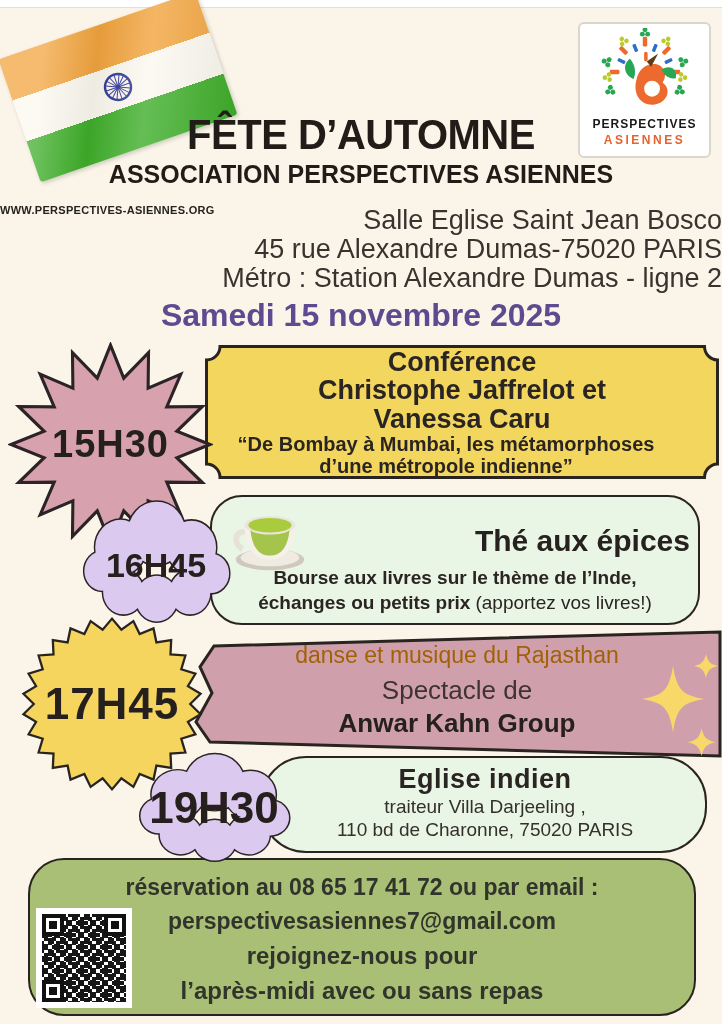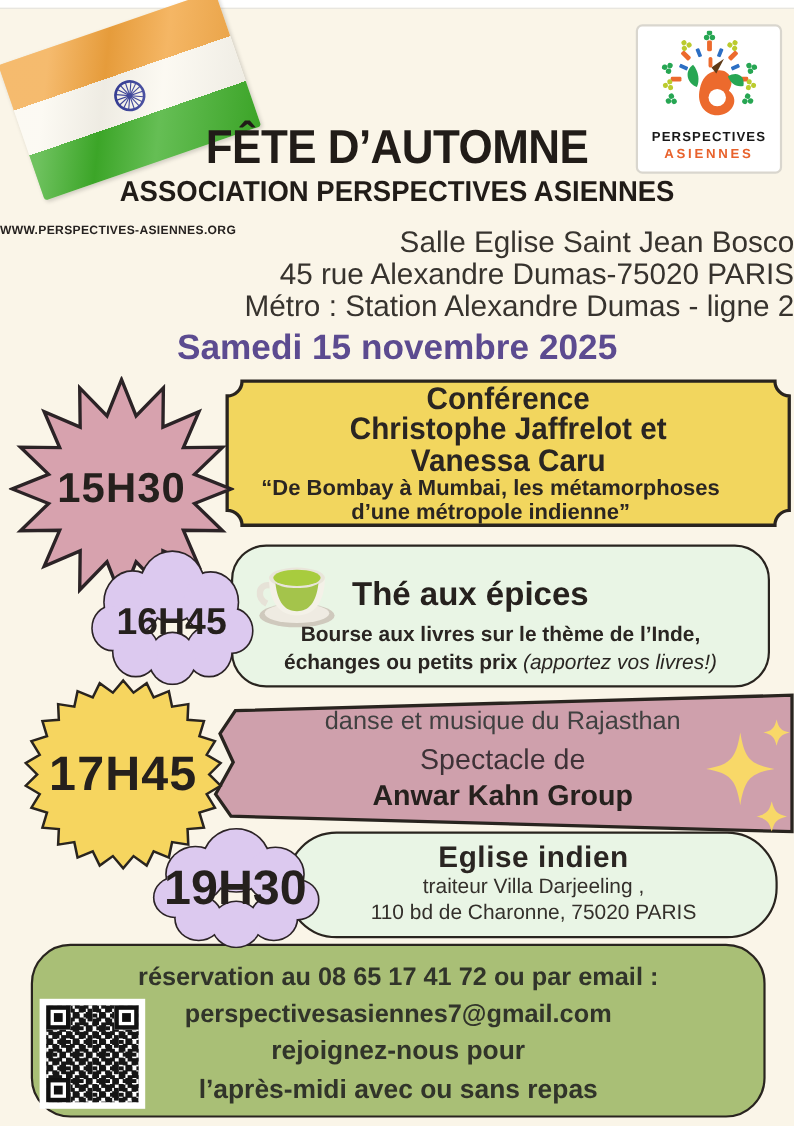--- a/index.html
+++ b/index.html
@@ -55,31 +55,31 @@
   .ticket-content { left:204px; top:348px; width:516px; height:132px; }
   .tl { font-size:27px; font-weight:800; line-height:1.05; transform:scaleY(1.05); }
   .quote { font-size:20px; font-weight:800; line-height:1.1; width:580px; margin-left:-32px; }
 
   
   .mint { position:absolute; background:#E9F5E5; border:2.5px solid #29241F; z-index:1; }
   .mint1 { left:210px; top:495px; width:490px; height:130px; border-radius:32px; }
   .b16 { left:80px; top:497px; width:152px; height:126px; }
   .l16 { left:80px; top:497px; width:152px; height:126px; font-size:34px; padding-top:10px; }
   .teacup { position:absolute; left:224px; top:498px; width:88px; height:80px; z-index:6; }
-  .tea-title { position:absolute; left:320px; top:524px; width:370px; text-align:left;
+  .tea-title { position:absolute; left:320px; top:524px; width:370px; text-align:right;
                font-size:30px; font-weight:900; color:#26211E; z-index:6; }
   .tea-details { left:210px; top:566px; width:490px; height:54px; justify-content:flex-start; font-size:19px; line-height:1.3; }
-  .bold { font-weight:800; } .norm { font-weight:400; margin-left:5px;font-style:italic; }
+  .bold { font-weight:800; } .norm { font-weight:400; margin-left:5px; }
 
   
   .banner { left:192px; top:630px; width:530px; height:128px; }
   .b17 { left:20px; top:616px; width:184px; height:176px; }
   .l17 { left:20px; top:616px; width:184px; height:176px; font-size:44px; letter-spacing:1px; }
   .banner-content { left:192px; top:642px; width:530px; height:112px; }
-  .bc1 { font-size:23px; font-weight:400; color:#404040; }
+  .bc1 { font-size:23px; font-weight:400; color:#a16207; }
   .bc2 { font-size:26px; font-weight:400; color:#3E3237; margin-top:6px; }
   .bc3 { font-size:26px; font-weight:800; color:#26211E; margin-top:2px; }
   .sparkles { position:absolute; right:2px; top:648px; width:92px; height:108px; z-index:6; }
 
   
   .mint2 { left:260px; top:756px; width:447px; height:97px; border-radius:46px; }
   .b19 { left:136px; top:750px; width:156px; height:112px; }
   .l19 { left:136px; top:750px; width:156px; height:112px; font-size:44px; padding-top:4px; }
   .dinner-content { left:270px; top:764px; width:430px; height:86px; }
   .dc1 { font-size:27px; font-weight:900; letter-spacing:0.5px; }

